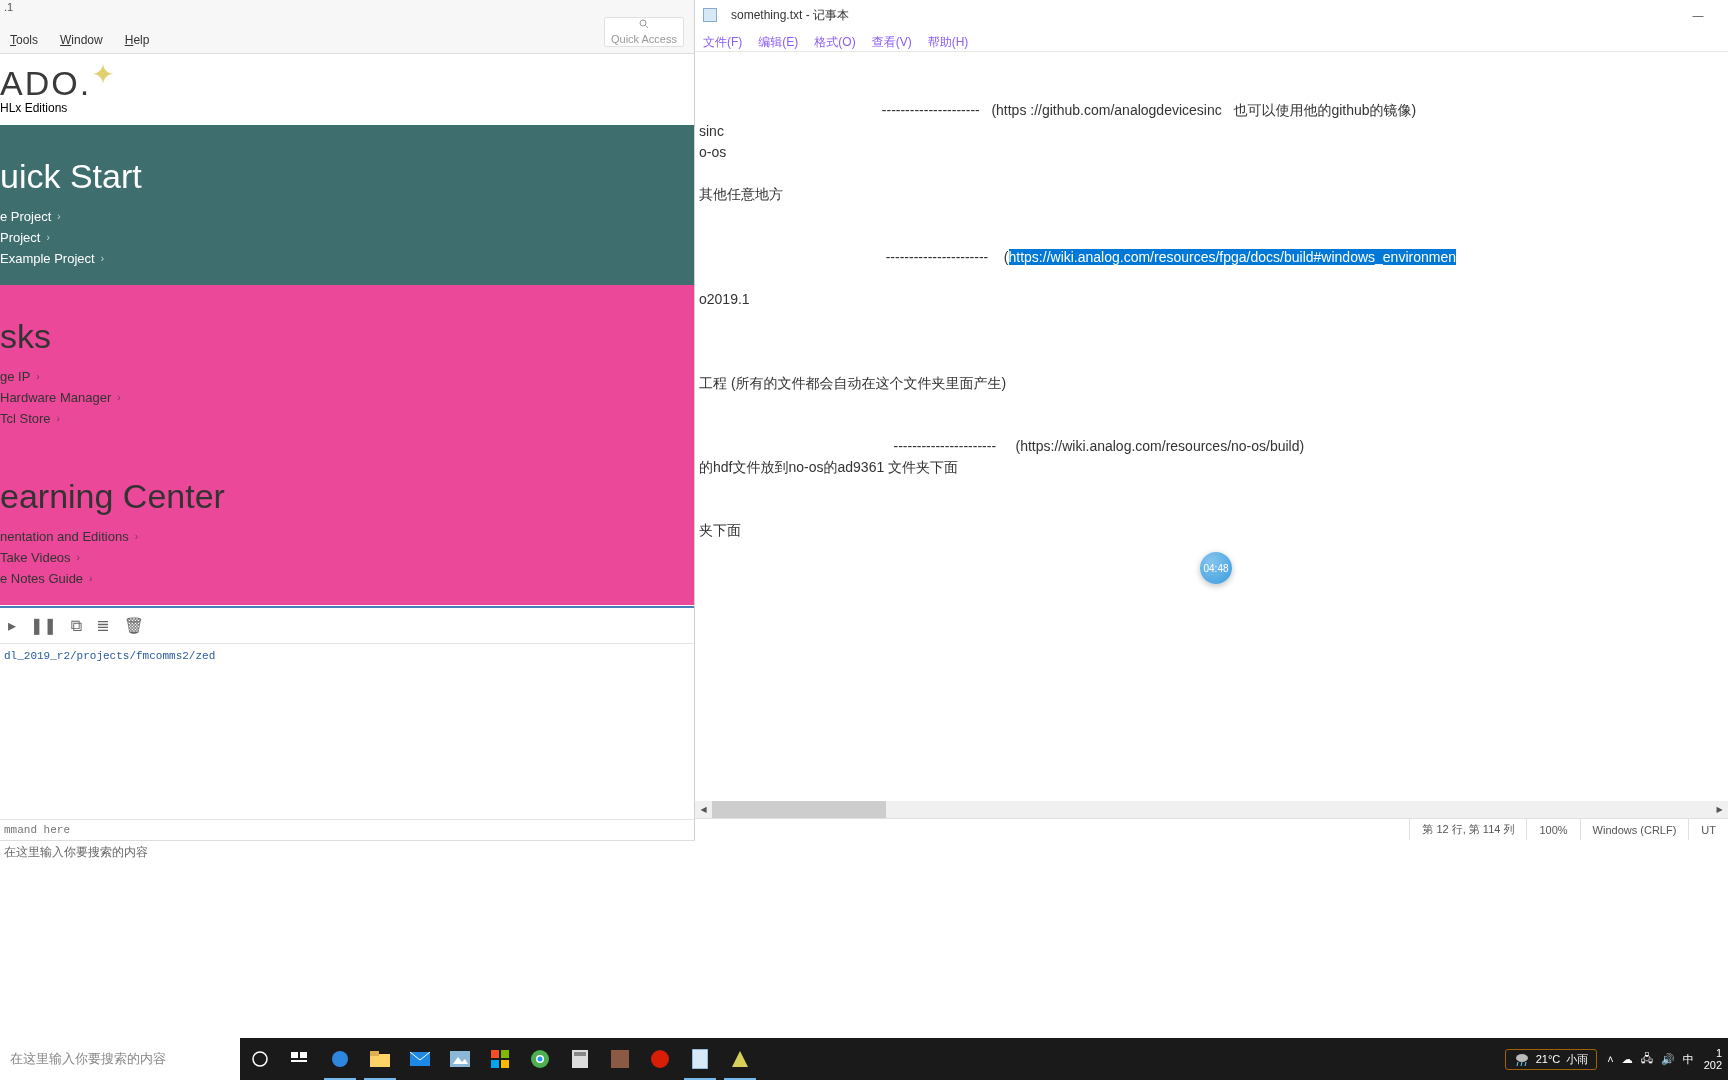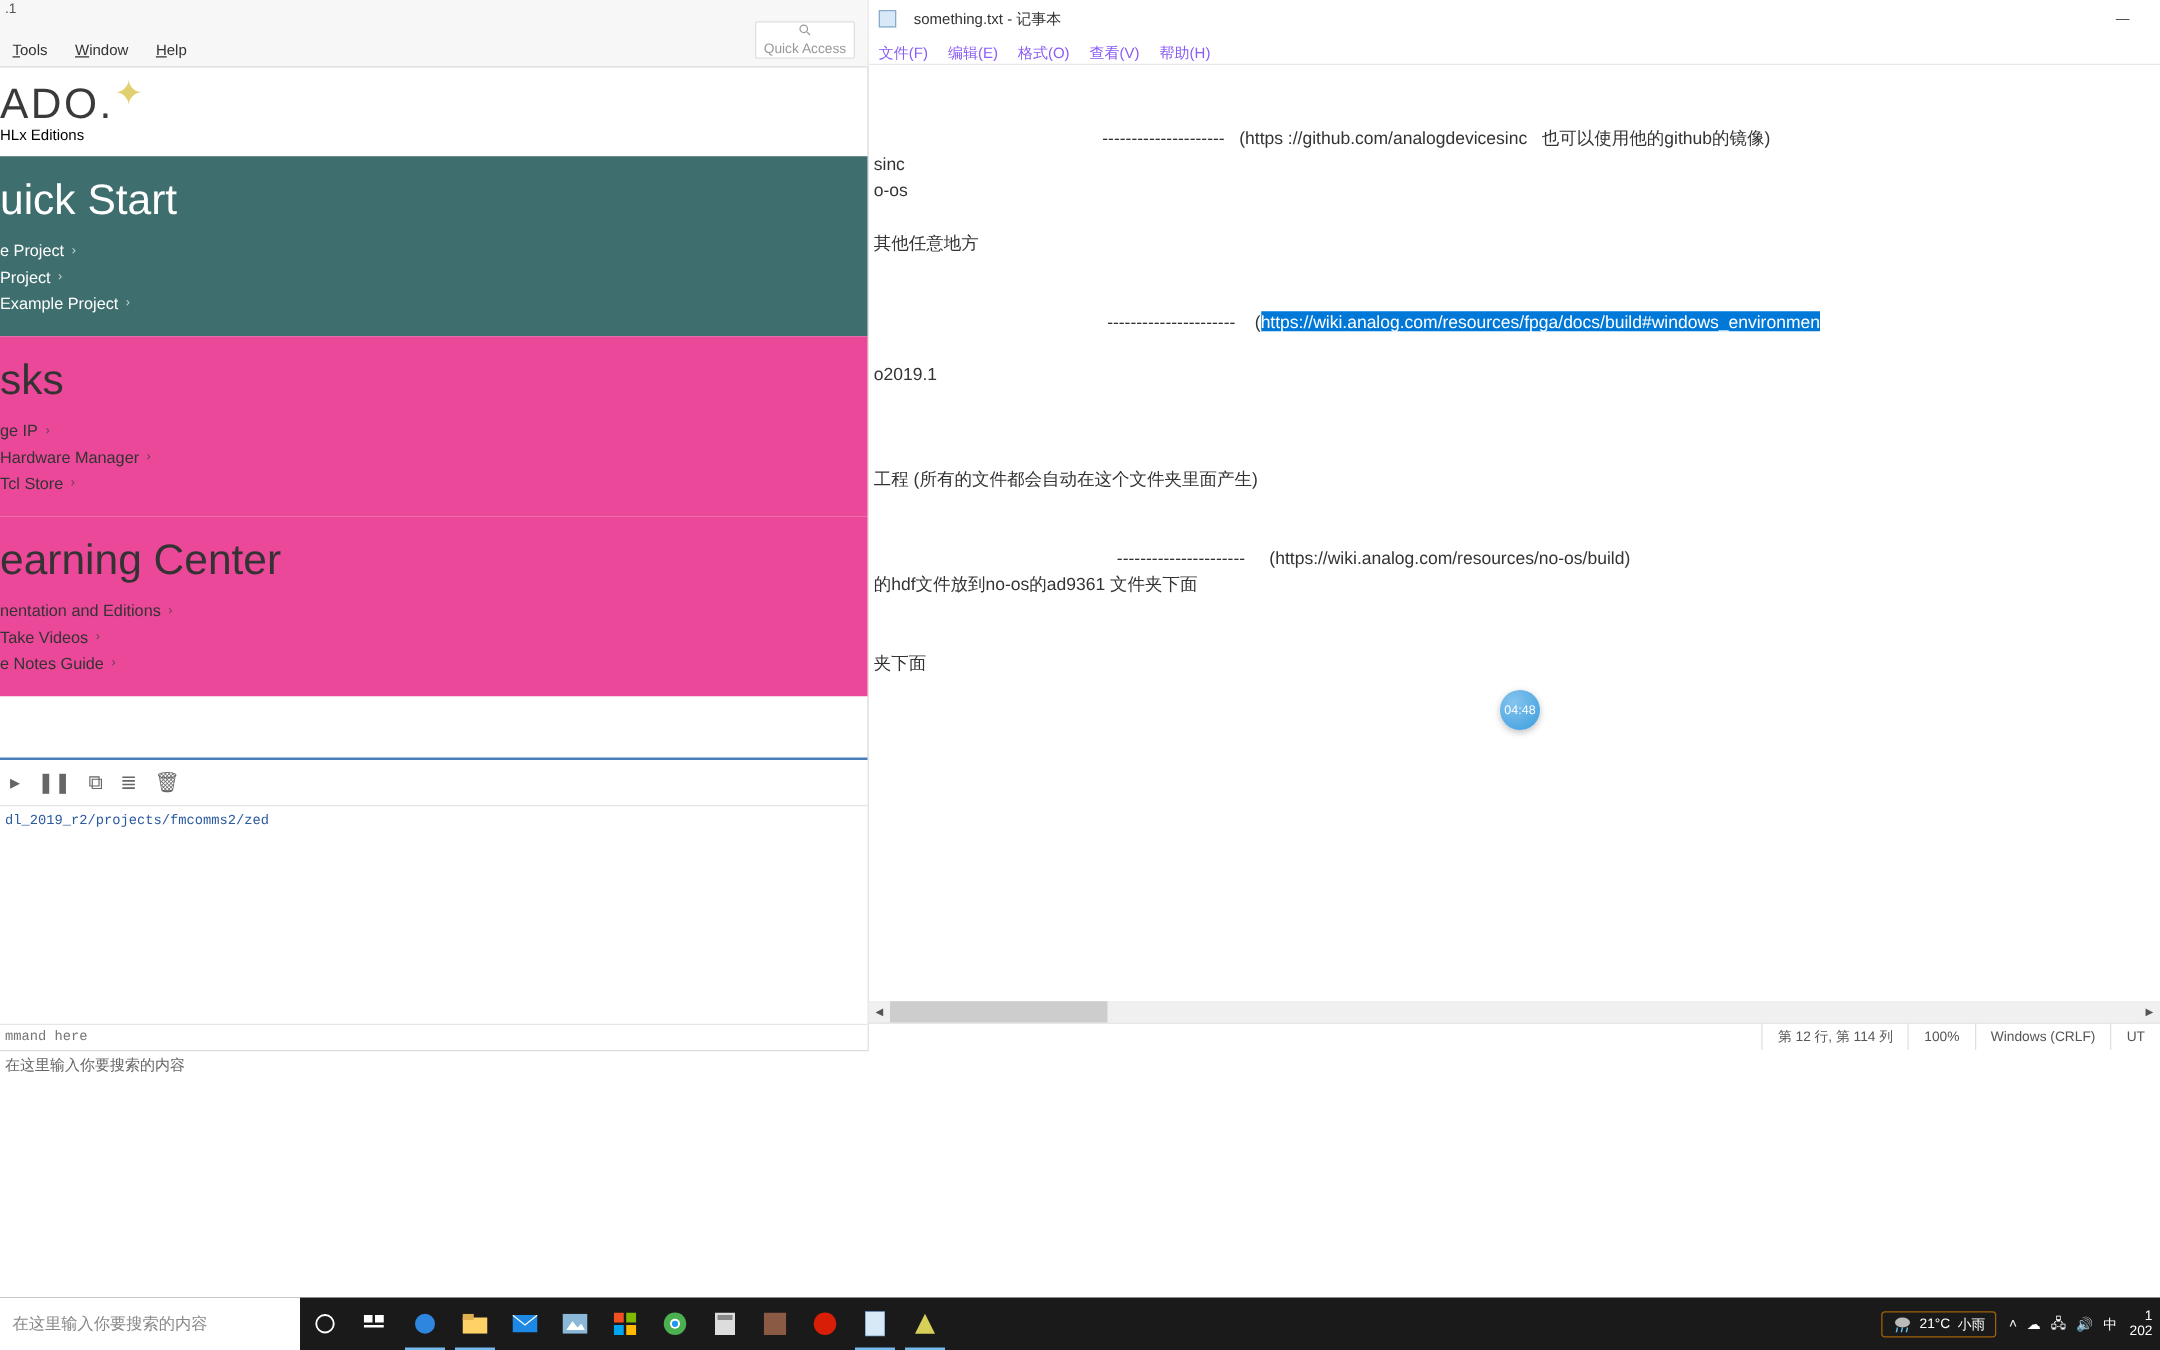--- a/index.html
+++ b/index.html
@@ -11,21 +11,21 @@
 .vivado-menubar { display: flex; align-items: flex-end; gap: 22px; padding: 4px 10px 6px 10px; background: #f7f7f7; border-bottom: 1px solid #ddd; font-size: 12px; color: #333; }
 .vivado-menubar .menu-item { cursor: default; }
 .vivado-menubar .menu-item u { text-decoration: underline; }
 .vivado-search { margin-left: auto; display: flex; align-items: center; gap: 4px; font-size: 11px; color: #999; border: 1px solid #e0e0e0; padding: 1px 6px; border-radius: 2px; background: #fff; flex-direction: column; }
 .vivado-search svg { width: 10px; height: 10px; }
 .vivado-brand { padding: 10px 0 10px 0; }
 .vivado-logo { font-family: Arial, sans-serif; font-size: 34px; letter-spacing: 2px; color: #3a3a3a; position: relative; font-weight: 400; }
 .vivado-logo .spark { color: #e0d070; position: absolute; top: -6px; font-size: 28px; }
 .vivado-hlx { font-size: 12px; color: #000000; margin-top: -2px; }
 
-.v-section { padding: 16px 0 16px 0; }
+.v-section { padding: 32px 0 16px 0; }
 .v-dark { background: #3e6e6e; color: #fff; }
 .v-light { background: #ec4899; color: #333; }
 .v-section h2 { font-weight: 300; font-size: 34px; padding: 0 0 6px 0; }
 .v-links { margin-top: 4px; }
 .v-link { display: flex; align-items: center; gap: 6px; font-size: 13px; padding: 3px 0; cursor: default; }
 .v-link .chev { font-size: 10px; opacity: .7; }
 
 .tcl { position: absolute; left: 0; bottom: 0; right: 0; height: 234px; border-top: 2px solid #4a7ebb; background: #fff; display: flex; flex-direction: column; }
 .tcl-toolbar { display: flex; gap: 14px; align-items: center; padding: 8px 8px; border-bottom: 1px solid #e5e5e5; color: #666; }
 .tcl-toolbar div { cursor: default; }

